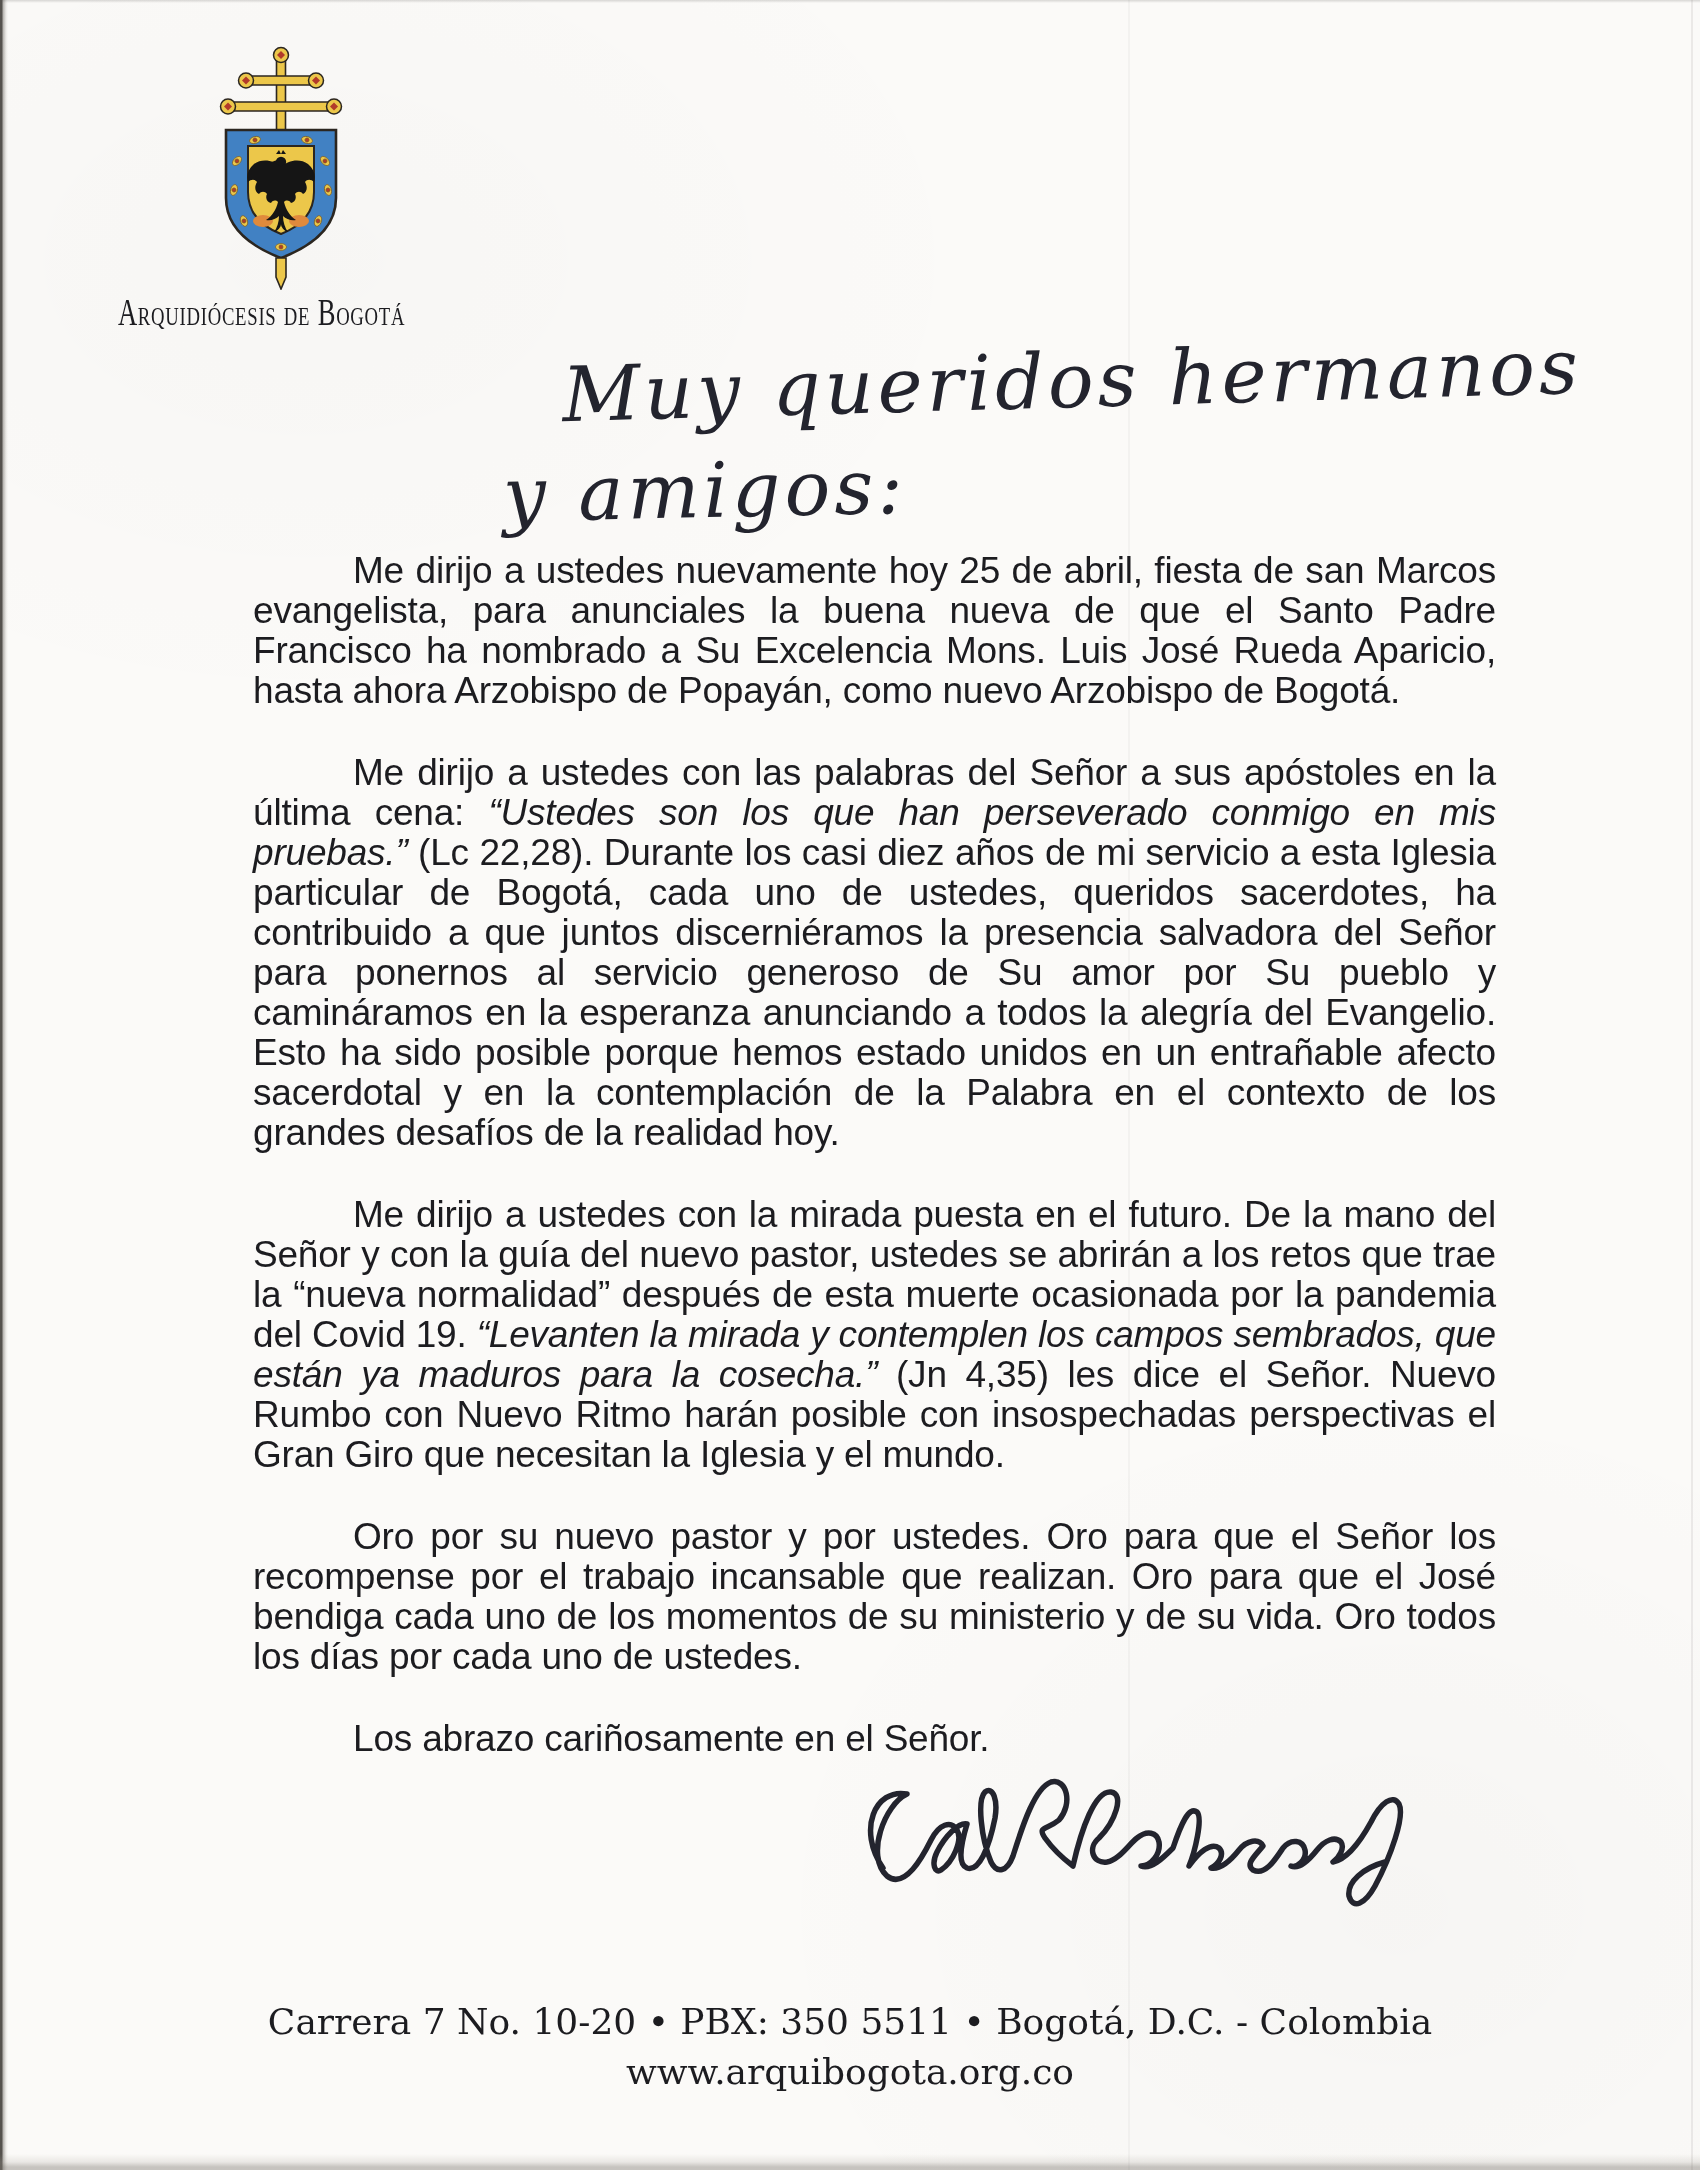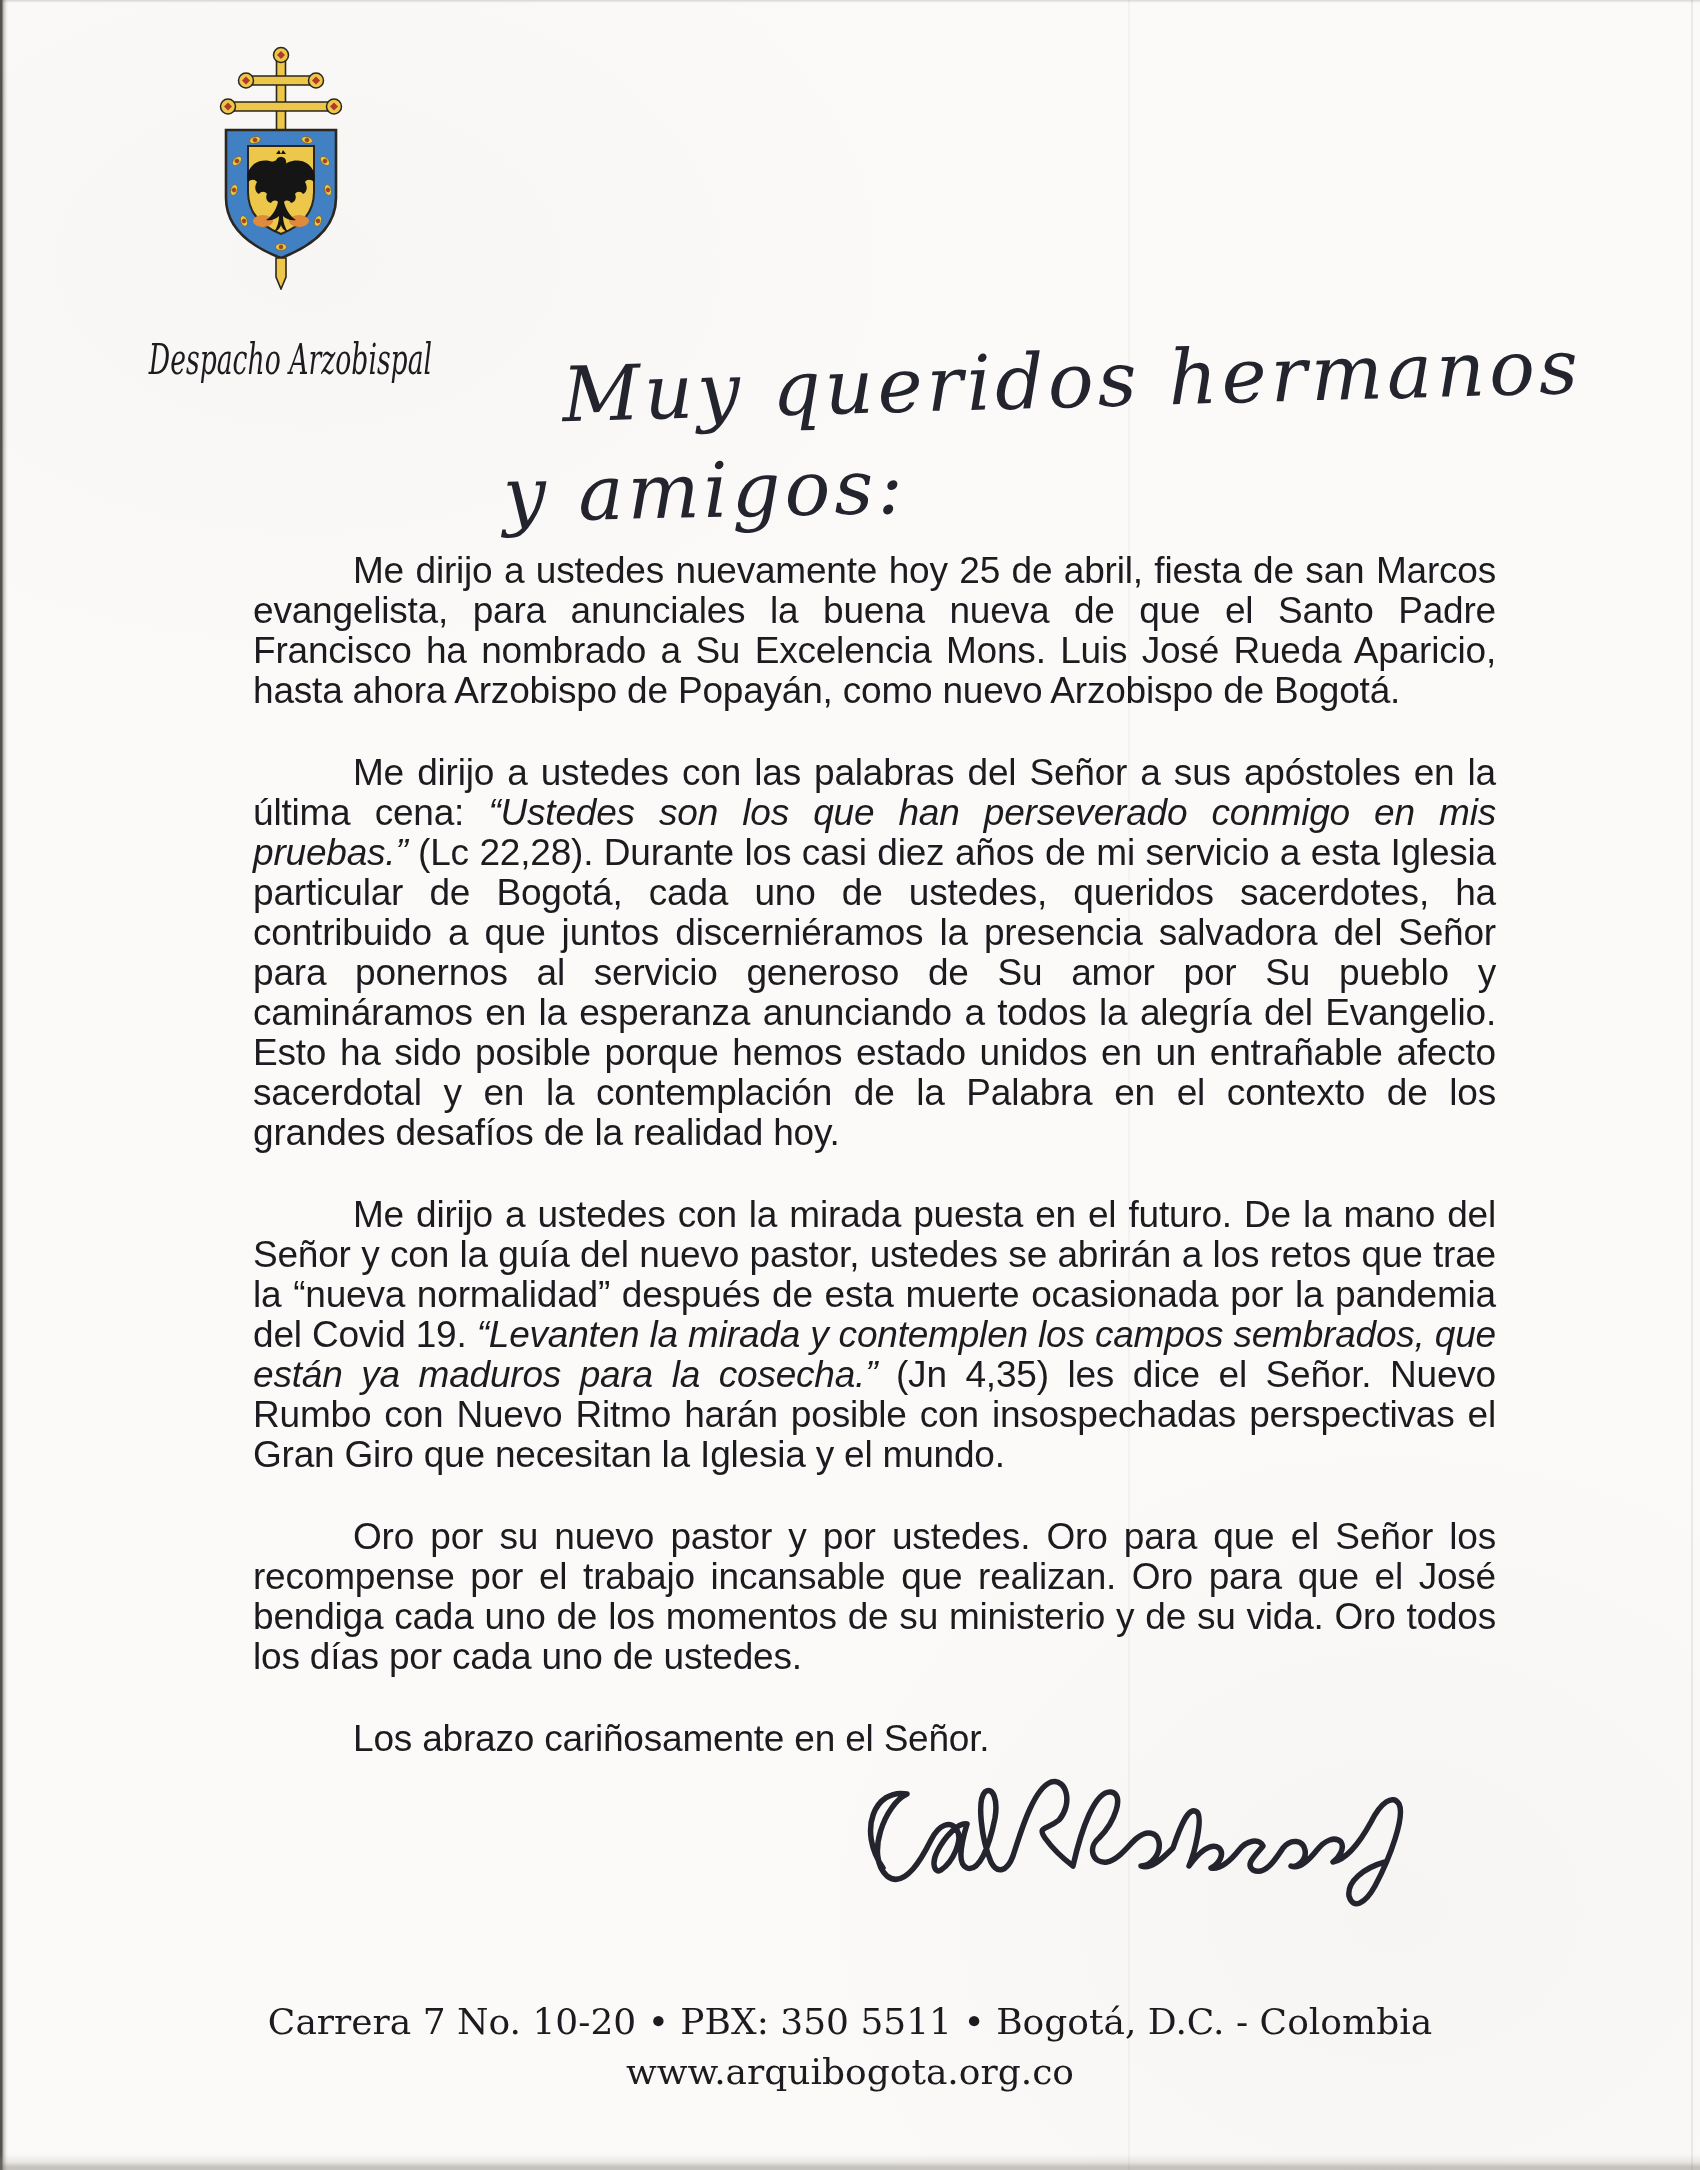--- a/index.html
+++ b/index.html
@@ -161,22 +161,22 @@
                C89,188 87,182 87,176 C90,179 95,181 100,180
                C94,176 90,170 88,162 C90,160 93,160 95,163
                C99,162 101,158 99,154 C101,151 105,151 107,154
                C111,152 112,147 109,142 C111,139 115,139 118,142
                C120,136 118,129 112,124 C104,118 92,120 85,127 Z"></path>
     </g>
 
     <path d="M80,218 L90,218 L90,237 L85,249 L80,237 Z" fill="var(--crest-gold,#ecc74a)" class="outline" stroke-width="1.6"></path>
   </svg>
 
-  <div class="office-name">
-    <span>Despacho Arzobispal</span>
+  <div class="org-name">
+    <span>Arquidiócesis de Bogotá</span>
   </div>
 
   <div class="greeting-line greeting-l1">Muy queridos hermanos</div>
   <div class="greeting-line greeting-l2">y amigos:</div>
 
   <main class="body">
       <p><span>Me dirijo a ustedes nuevamente hoy 25 de abril, fiesta de san Marcos evangelista, para anunciales la buena nueva de que el Santo Padre Francisco ha nombrado a Su Excelencia Mons. Luis José Rueda Aparicio, hasta ahora Arzobispo de Popayán, como nuevo Arzobispo de Bogotá.</span></p>
       <p><span>Me dirijo a ustedes con las palabras del Señor a sus apóstoles en la última cena: </span><span class="it">“Ustedes son los que han perseverado conmigo en mis pruebas.”</span><span> (Lc 22,28). Durante los casi diez años de mi servicio a esta Iglesia particular de Bogotá, cada uno de ustedes, queridos sacerdotes, ha contribuido a que juntos discerniéramos la presencia salvadora del Señor para ponernos al servicio generoso de Su amor por Su pueblo y camináramos en la esperanza anunciando a todos la alegría del Evangelio. Esto ha sido posible porque hemos estado unidos en un entrañable afecto sacerdotal y en la contemplación de la Palabra en el contexto de los grandes desafíos de la realidad hoy.</span></p>
       <p><span>Me dirijo a ustedes con la mirada puesta en el futuro. De la mano del Señor y con la guía del nuevo pastor, ustedes se abrirán a los retos que trae la “nueva normalidad” después de esta muerte ocasionada por la pandemia del Covid 19. </span><span class="it">“Levanten la mirada y contemplen los campos sembrados, que están ya maduros para la cosecha.”</span><span> (Jn 4,35) les dice el Señor. Nuevo Rumbo con Nuevo Ritmo harán posible con insospechadas perspectivas el Gran Giro que necesitan la Iglesia y el mundo.</span></p>
       <p><span>Oro por su nuevo pastor y por ustedes. Oro para que el Señor los recompense por el trabajo incansable que realizan. Oro para que el José bendiga cada uno de los momentos de su ministerio y de su vida. Oro todos los días por cada uno de ustedes.</span></p>

